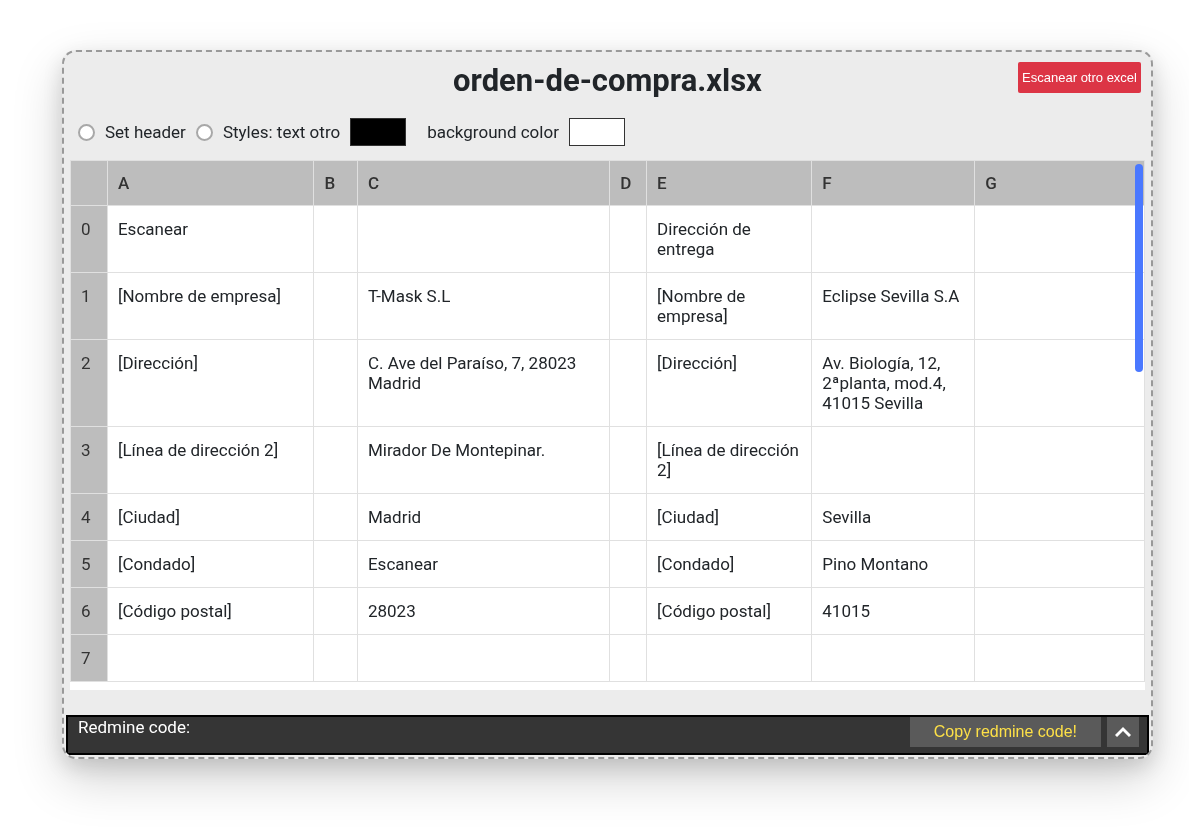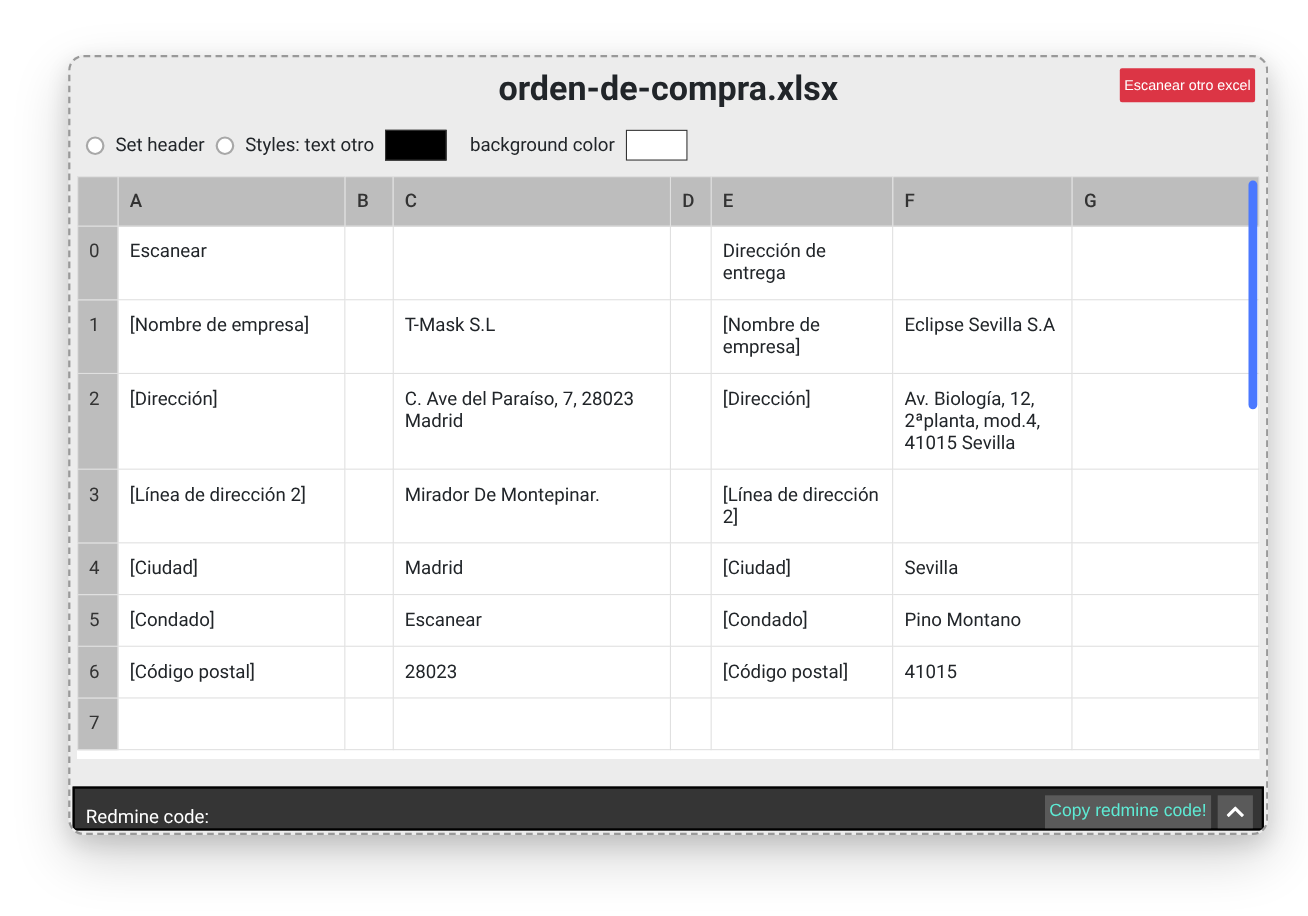--- a/index.html
+++ b/index.html
@@ -129,32 +129,32 @@
 }
 .footer {
   position: absolute;
   left: 2px;
   right: 2px;
   bottom: 2px;
   height: 40px;
   background: #353535;
   border: 2px solid #000;
   display: flex;
-  align-items: flex-end;
+  align-items: flex-start;
   padding: 0 8px 0 10px;
   color: #fff;
   font-size: 17px;
   margin-top: 26px;
 }
 .footer-label { flex: 1; }
 .copy-btn {
   background: #5a5a5a;
-  color: #5eead4;
+  color: #fde047;
   border: none;
-  padding: 6px 4px;
+  padding: 6px 24px;
   font-size: 16px;
   cursor: pointer;
   margin-right: 6px;
 }
 .toggle-btn {
   background: #5a5a5a;
   width: 32px;
   height: 30px;
   display: flex;
   align-items: center;

